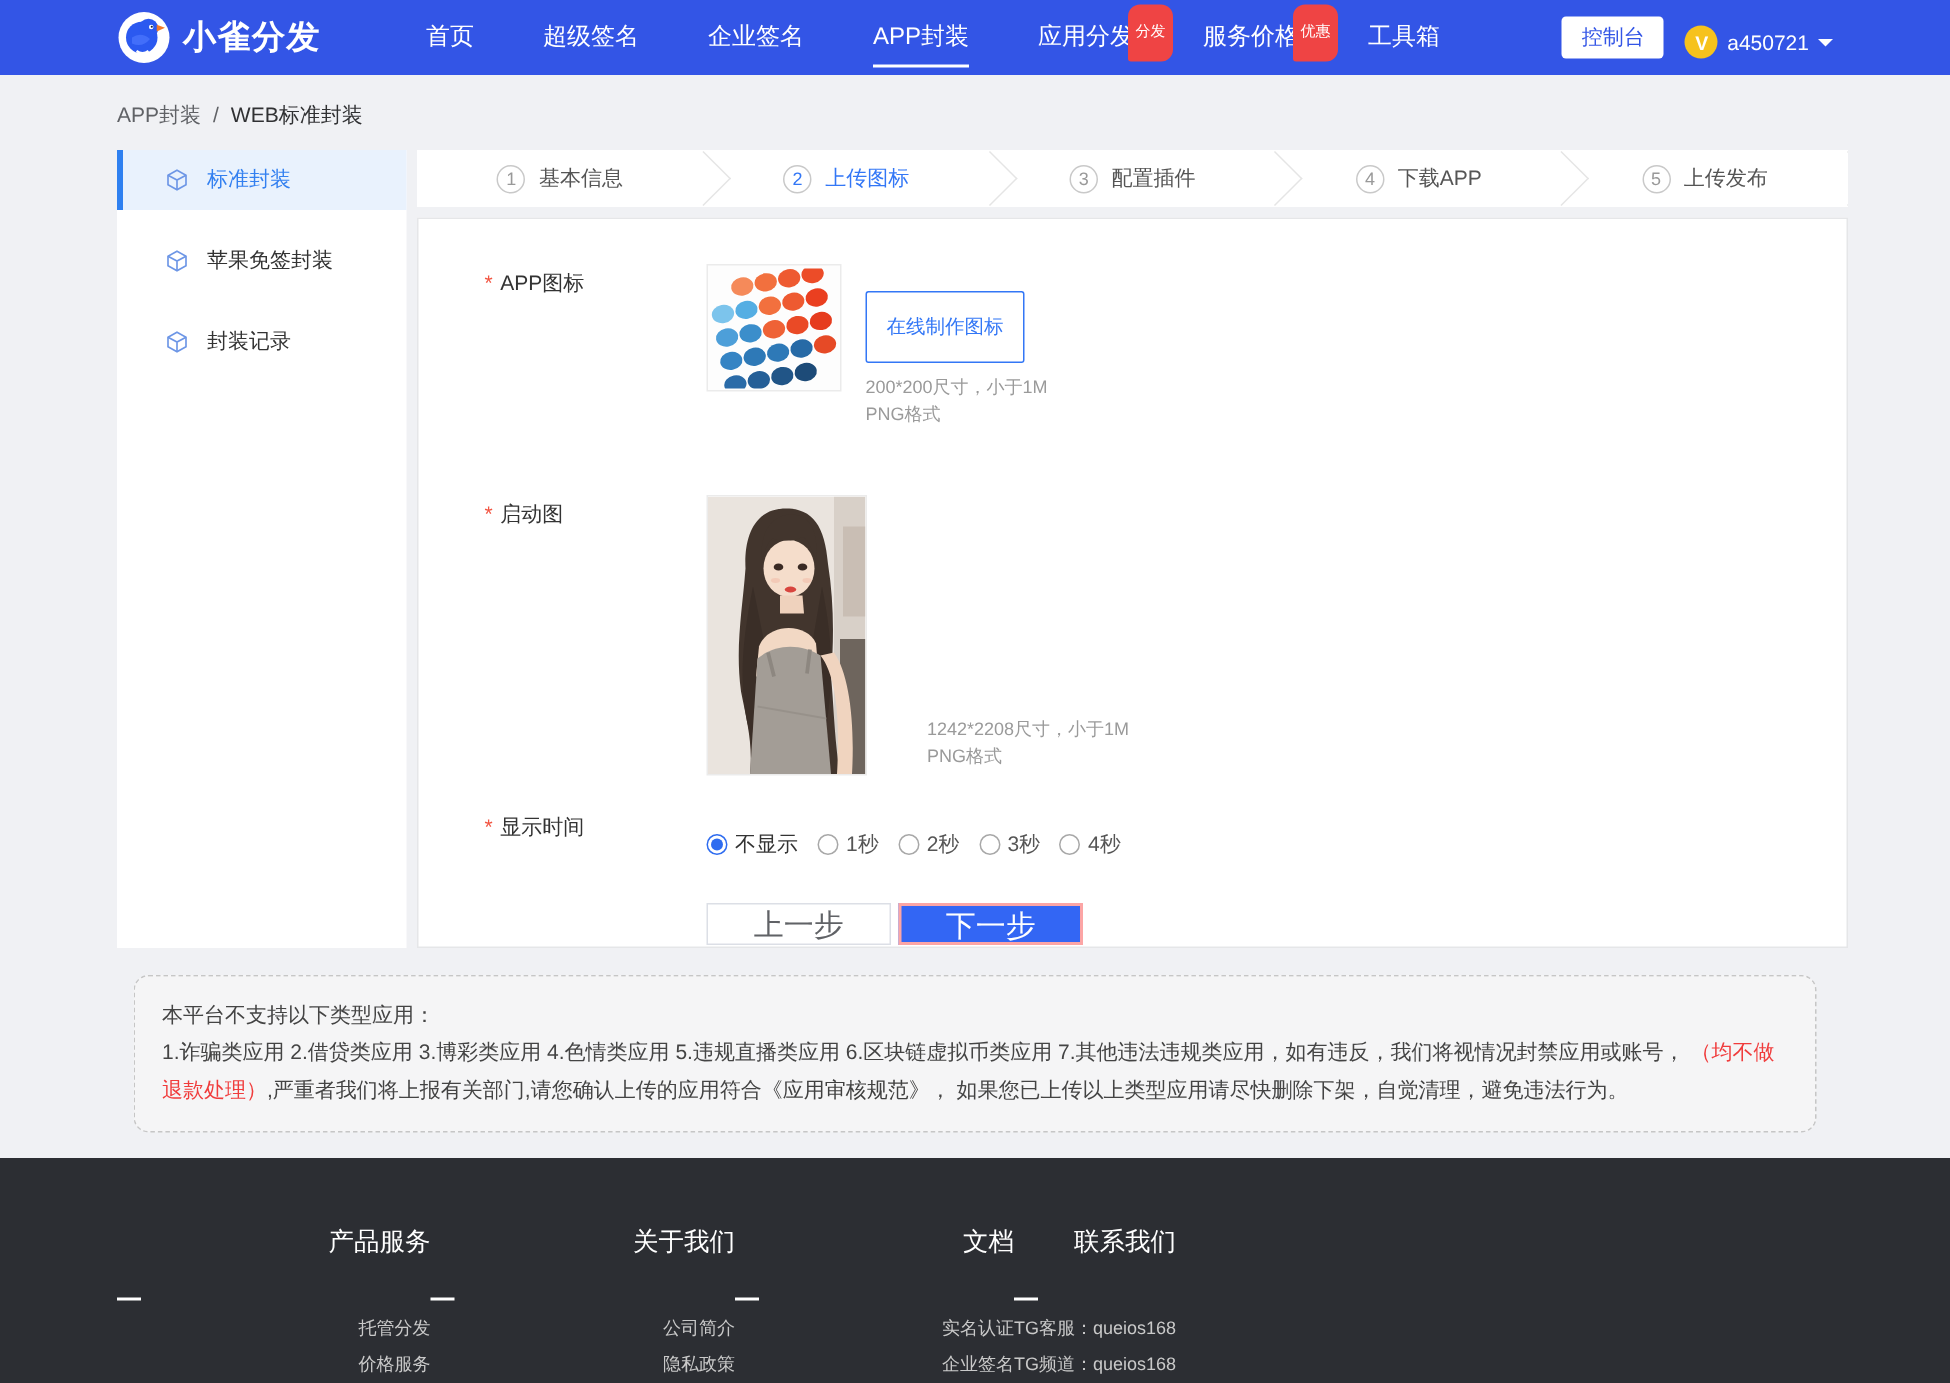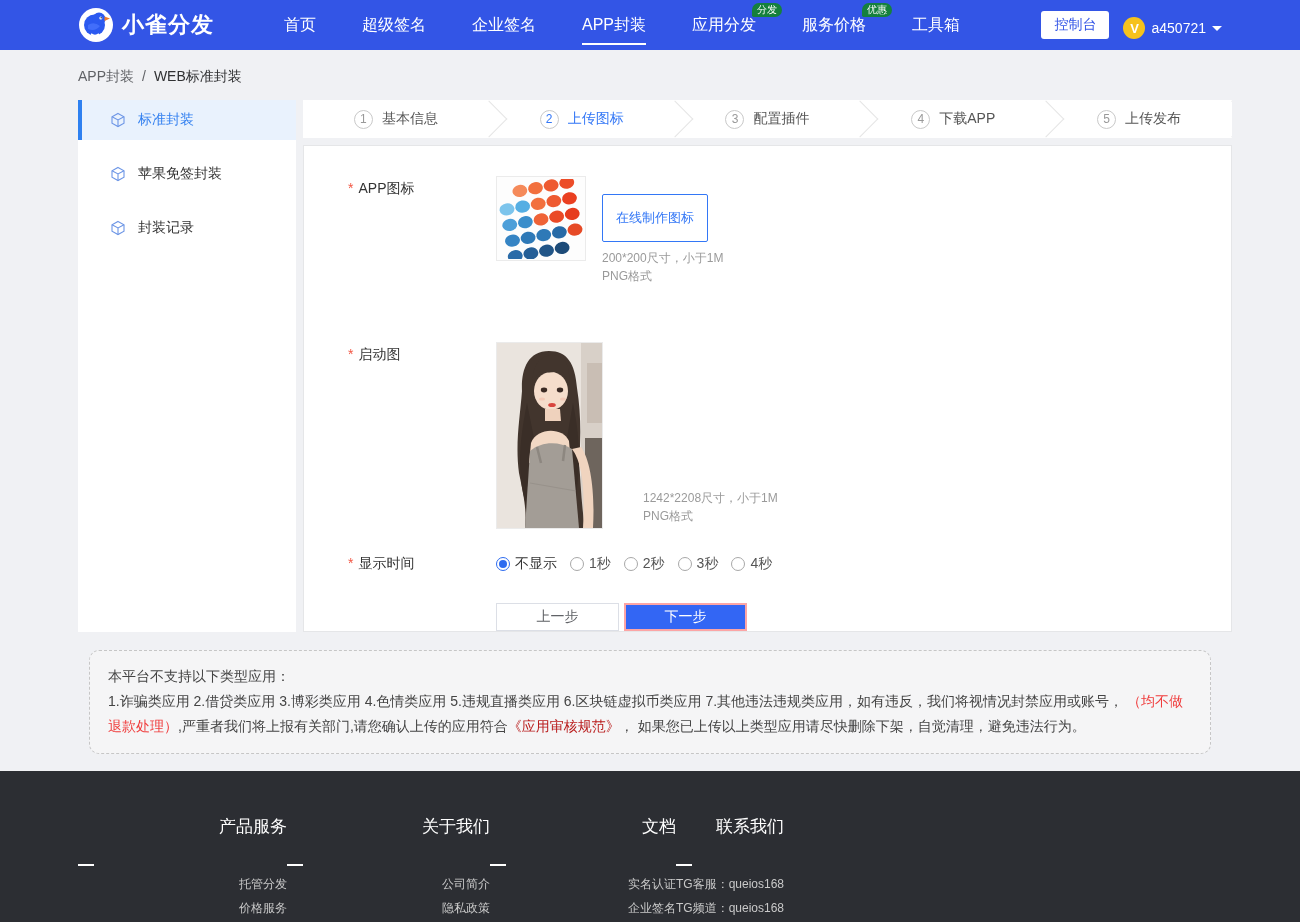--- a/index.html
+++ b/index.html
@@ -15,42 +15,42 @@
     padding:0 78px; color:#fff;
   }
   .logo { display:flex; align-items:center; gap:8px; cursor:pointer; }
   .logo-text { font-size:22px; font-weight:bold; letter-spacing:1px; }
   .nav-menu { display:flex; align-items:center; margin-left:70px; gap:46px; }
   .nav-item { position:relative; font-size:16px; cursor:pointer; white-space:nowrap; height:50px; line-height:50px; }
   .nav-item.active::after {
     content:""; position:absolute; left:0; right:0; bottom:5px; height:2px; background:#fff;
   }
   .nav-badge {
-    position:absolute; top:3px; right:-26px; background:#15803d; color:#fff;
-    font-size:10px; line-height:14px; padding:0 5px; border-radius:8px 8px 8px 2px;
+    position:absolute; top:3px; right:-26px; background:#ef4444; color:#fff;
+    font-size:10px; line-height:14px; padding:12px 5px; border-radius:8px 8px 8px 2px;
   }
   .nav-right { margin-left:auto; display:flex; align-items:flex-end; gap:14px; }
   .console-btn {
     background:#fff; color:#3355e6; border:none; font-size:14px;
     padding:5px 13px; border-radius:3px; cursor:pointer; font-family:inherit;
   }
   .user-box { display:flex; align-items:center; gap:6px; cursor:pointer; }
   .avatar {
     width:22px; height:22px; border-radius:50%; background:#f6c21d; color:#fff;
     font-size:13px; font-weight:bold; display:flex; align-items:center; justify-content:center;
   }
   .caret { width:0; height:0; border-left:5px solid transparent; border-right:5px solid transparent; border-top:5px solid #fff; }
 
   
   .breadcrumb { padding:18px 78px 14px; font-size:14px; color:#606266; display:flex; gap:8px; }
   .breadcrumb .current { color:#303133; }
 
   
   .layout { display:flex; padding:0 68px 0 78px; gap:7px; height:532px; }
-  .sidebar { width:218px; background:#fff; flex:none; }
+  .sidebar { width:193px; background:#fff; flex:none; }
   .side-item {
     height:40px; display:flex; align-items:center; gap:12px; padding-left:28px;
     margin-bottom:14px; cursor:pointer; color:#333; border-left:4px solid transparent;
   }
   .side-item.active { background:#e9f2fd; border-left-color:#2e80f0; color:#3380f0; }
   .side-item svg { flex:none; }
 
   .main-col { flex:1; display:flex; flex-direction:column; }
 
   
@@ -79,49 +79,49 @@
   .icon-preview {
     width:90px; height:85px; border:1px solid #ebebeb; background:#fdfdfd; cursor:pointer;
     display:flex; align-items:center; justify-content:center;
   }
   .icon-side { margin-left:16px; padding-top:18px; }
   .make-icon-btn {
     border:1px solid #3377f6; color:#3377f6; background:#fff; font-size:13px;
     padding:14px 13px; border-radius:2px; cursor:pointer; font-family:inherit;
   }
   .hint { font-size:12px; color:#9a9a9a; line-height:18px; margin-top:7px; }
-  .row-gap1 { margin-bottom:57px; }
+  .row-gap1 { margin-bottom:45px; }
   .launch-preview { width:107px; height:187px; border:1px solid #ebebeb; cursor:pointer; overflow:hidden; }
   .launch-side { margin-left:40px; align-self:flex-end; margin-bottom:4px; }
   .launch-side .hint { margin-top:0; }
   .row-gap2 { margin-bottom:22px; }
 
-  .radio-group { display:flex; align-items:center; gap:13px; padding-top:3px; }
+  .radio-group { display:flex; align-items:center; gap:13px; padding-top:3px;margin-top:12px; }
   .radio-opt { display:flex; align-items:center; gap:5px; cursor:pointer; color:#555; }
   .radio-dot {
     width:14px; height:14px; border-radius:50%; border:1px solid #a8a8a8; background:#fff; position:relative; flex:none;
   }
   .radio-opt.selected .radio-dot { border-color:#2e6cf0; }
   .radio-opt.selected .radio-dot::after {
     content:""; position:absolute; left:2px; top:2px; width:8px; height:8px; border-radius:50%; background:#2e6cf0;
   }
   .radio-opt.selected { color:#333; }
 
   .btn-row { margin-left:148px; margin-top:30px; display:flex; gap:5px; }
-  .btn { width:123px; height:28px; font-size:14px; cursor:pointer; font-family:inherit; }
+  .btn { width:123px; height:28px; font-size:20px; cursor:pointer; font-family:inherit; }
   .btn-prev { background:#fff; border:1px solid #dcdfe6; color:#606266; }
   .btn-next { background:#3366f4; border:2px solid #fca5a5; color:#fff; }
 
   
   .notice {
     margin:18px auto 0; width:1122px; background:#f5f5f6; border:1px dashed #c6c6c6;
     border-radius:10px; padding:13px 18px; font-size:14px; color:#444; line-height:25px;
   }
   .notice .red { color:#f03c3c; }
-  .notice .link { color:#b91c1c; cursor:pointer;font-family:Liberation Mono, monospace; }
+  .notice .link { color:#404040; cursor:pointer;font-family:Liberation Mono, monospace; }
 
   
   .footer { margin-top:17px; background:#2c2e33; height:170px; padding:44px 78px 0; color:#fff; }
   .footer-cols { display:flex;text-align:right; }
   .fcol1 { width:209px; } .fcol2 { width:203px; } .fcol3 { width:186px; }
   .fcol-title { font-size:17px; font-weight:normal; color:#fff; }
   .fcol-dash { width:16px; height:2px; background:#fff; margin-top:26px; }
   .fcol-links { list-style:none; margin-top:12px; }
   .fcol-links li { font-size:12px; color:#c9c9c9; margin-top:12px; cursor:pointer; line-height:12px; }
   .fcol-links li.static { cursor:default; }

